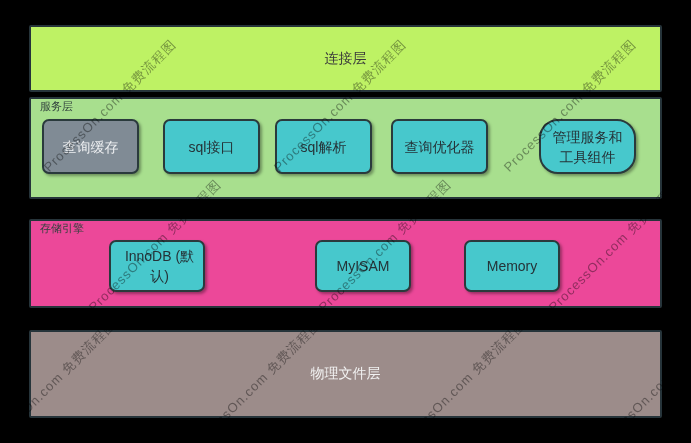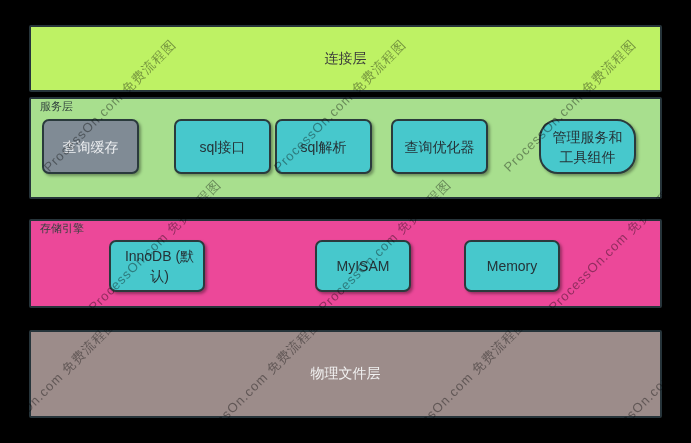--- a/index.html
+++ b/index.html
@@ -32,21 +32,21 @@
     text-align:center; font-size:14px; line-height:20px;
     color:#253338; white-space:pre-line; padding:0 4px;
     box-shadow:2px 2px 3px rgba(0,0,0,0.35);
   }
   .node.cyan { background:#47c8cc; }
   .node.gray { background:#808b95; color:#eef0f2; }
 
   
   .svc { top:20px; height:55px; width:97px; }
   .svc1 { left:11px; }
-  .svc2 { left:143px;justify-content:center; }
+  .svc2 { left:132px;justify-content:center; }
   .svc3 { left:244px; }
   .svc4 { left:360px; }
   .svc5 { left:508px;border-radius:19px; }
 
   
   .sto { top:19px; height:52px; width:96px; }
   .sto1 { left:78px;padding-left:9px; }
   .sto2 { left:264px;margin-left:20px; }
   .sto3 { left:433px;text-align:right; }
 

